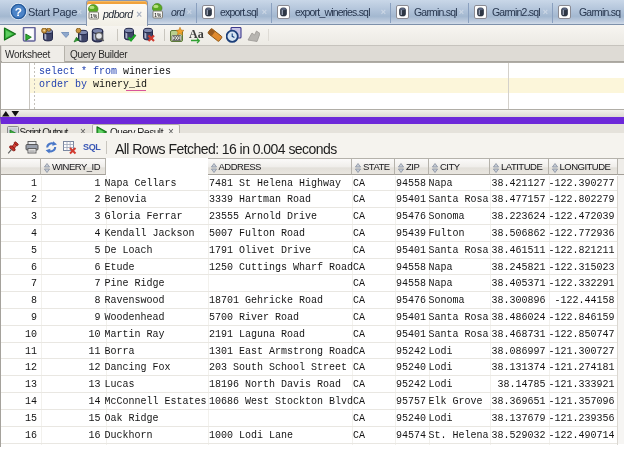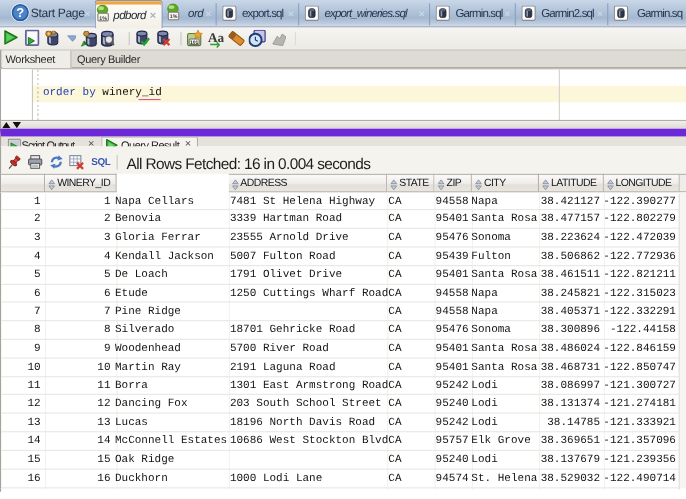--- a/index.html
+++ b/index.html
@@ -87,21 +87,21 @@
     <span class="lbl" style="left:24px;letter-spacing:-0.8px;">export.sql</span>
     <span class="x-faint" style="right:4px">×</span>
   </div>
 <div class="ttab" style="left:271px;width:119px">
     <svg style="position:absolute;left:6px;top:5px" width="14" height="15" viewBox="0 0 14 15">
       <rect x="0.5" y="0.5" width="12" height="13" rx="1.5" fill="#fdfdfd" stroke="#8a8a92" stroke-width="1"></rect>
       <rect x="3.5" y="3" width="6" height="8" rx="2" fill="#2d3644" stroke="#1a2130" stroke-width="0.6"></rect>
       <ellipse cx="6.5" cy="4" rx="2.6" ry="1.2" fill="#55607a"></ellipse>
       <rect x="4.6" y="5" width="1.4" height="5" fill="#aeb6c8" opacity="0.8"></rect>
     </svg>
-    <span class="lbl" style="left:24px;font-style:italic;letter-spacing:-0.8px;">export_wineries.sql</span>
+    <span class="lbl" style="left:24px;letter-spacing:-0.8px;">export_wineries.sql</span>
     <span class="x-faint" style="right:4px">×</span>
   </div>
 <div class="ttab" style="left:390px;width:78px">
     <svg style="position:absolute;left:6px;top:5px" width="14" height="15" viewBox="0 0 14 15">
       <rect x="0.5" y="0.5" width="12" height="13" rx="1.5" fill="#fdfdfd" stroke="#8a8a92" stroke-width="1"></rect>
       <rect x="3.5" y="3" width="6" height="8" rx="2" fill="#2d3644" stroke="#1a2130" stroke-width="0.6"></rect>
       <ellipse cx="6.5" cy="4" rx="2.6" ry="1.2" fill="#55607a"></ellipse>
       <rect x="4.6" y="5" width="1.4" height="5" fill="#aeb6c8" opacity="0.8"></rect>
     </svg>
     <span class="lbl" style="left:24px;letter-spacing:-0.8px;">Garmin.sql</span>
@@ -216,20 +216,21 @@
 <div class="abs wsrow">
     <div class="wstab"></div>
     <span style="left:4px">Worksheet</span>
     <span style="left:69px">Query Builder</span>
   </div>
 <div class="abs editor">
 <div class="curline"></div>
 <div class="gutter"></div>
     <div class="dotline"></div>
     <div class="margline"></div>
+<div class="code" style="top:3px"><span class="kw">select</span> <span class="kw">*</span> <span class="kw">from</span> wineries</div>
 <div class="code" style="top:16px"><span class="kw">order</span> <span class="kw">by</span> winery_id</div>
 <svg style="position:absolute;left:38px;top:72.5px" width="37" height="3" viewBox="0 0 37 3">
       <path d="M0 2 q2 -2.5 4 0 t4 0 t4 0 t4 0 t4 0 t4 0 t4 0 t4 0 t4 0" fill="none" stroke="#e0b23c" stroke-width="1"></path>
     </svg>
 <svg style="position:absolute;left:80px;top:72.5px" width="7" height="3" viewBox="0 0 7 3">
       <path d="M0 2 q2 -2.5 4 0 t4 0" fill="none" stroke="#e0b23c" stroke-width="1"></path>
     </svg>
 <div style="position:absolute;left:125px;top:26.5px;width:20px;height:1.5px;background:#d8559a"></div>
 </div>
 <div class="abs splitter"></div>
@@ -427,21 +428,21 @@
       <div class="c" style="left:103.5px">Pine Ridge</div>
       <div class="c" style="left:352px">CA</div>
       <div class="c" style="left:395px">94558</div>
       <div class="c" style="left:427.5px">Napa</div>
       <div class="rn" style="left:489px;width:55.5px">38.405371</div>
       <div class="rn" style="left:547.5px;width:66px">-122.332291</div>
     </div>
 <div class="row" style="top:117.6875px">
       <div class="rn" style="left:0;width:36px">8</div>
       <div class="rn" style="left:40px;width:59.5px">8</div>
-      <div class="c" style="left:103.5px">Silverado</div>
+      <div class="c" style="left:103.5px">Ravenswood</div>
       <div class="c" style="left:208px">18701 Gehricke Road</div>
       <div class="c" style="left:352px">CA</div>
       <div class="c" style="left:395px">95476</div>
       <div class="c" style="left:427.5px">Sonoma</div>
       <div class="rn" style="left:489px;width:55.5px">38.300896</div>
       <div class="rn" style="left:547.5px;width:66px">-122.44158</div>
     </div>
 <div class="row" style="top:134.5px">
       <div class="rn" style="left:0;width:36px">9</div>
       <div class="rn" style="left:40px;width:59.5px">9</div>

